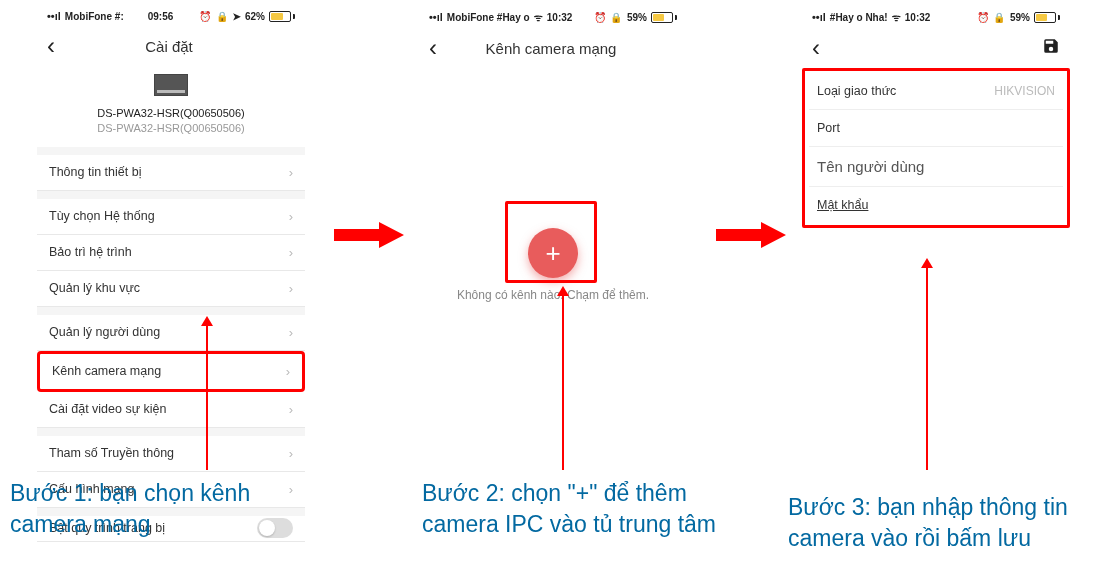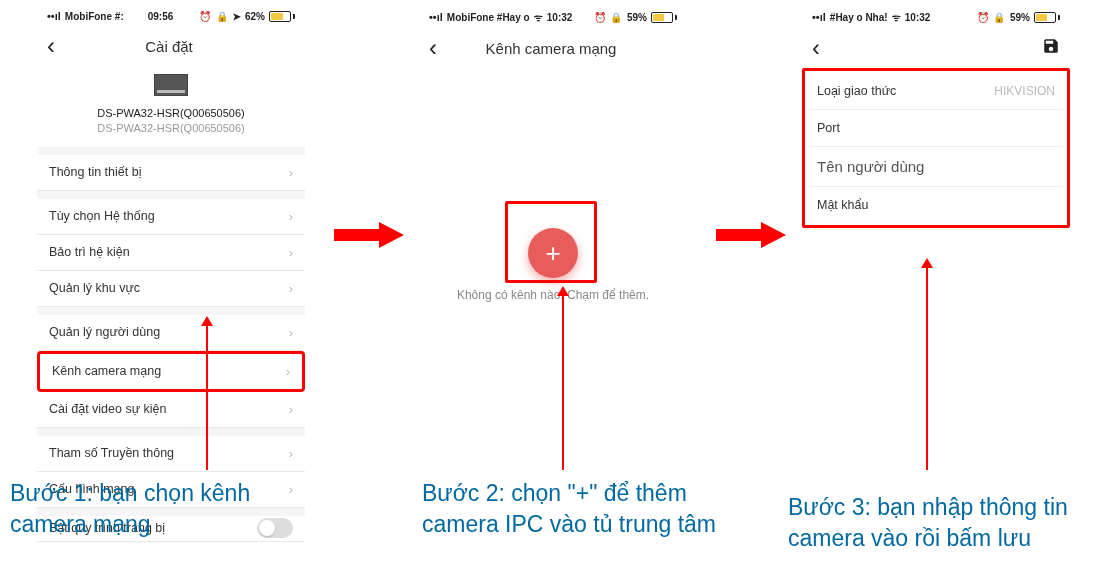--- a/index.html
+++ b/index.html
@@ -110,21 +110,21 @@
         <span class="chevron">›</span>
       </div>
   </div>
   <div class="list-group-gap"></div>
   <div class="list">
     <div class="list-item">
         <span>Tùy chọn Hệ thống</span>
         <span class="chevron">›</span>
       </div>
     <div class="list-item">
-        <span>Bảo trì hệ kiện</span>
+        <span>Bảo trì hệ trình</span>
         <span class="chevron">›</span>
       </div>
     <div class="list-item">
         <span>Quản lý khu vực</span>
         <span class="chevron">›</span>
       </div>
   </div>
   <div class="list-group-gap"></div>
   <div class="list">
     <div class="list-item">
@@ -228,21 +228,21 @@
         <span class="value">HIKVISION</span>
       </div>
     <div class="form-item">
         <span>Port</span>
         <span class="value"></span>
       </div>
     <div class="form-item small-label">
         <span>Tên người dùng</span>
         <span class="value"></span>
       </div>
-    <div class="form-item" style="border-bottom:none;">
+    <div class="form-item" style="border-bottom:none;text-decoration:underline;">
         <span>Mật khẩu</span>
         <span class="value"></span>
       </div>
   </div>
 </div>
 
 <div class="arrow arrow-1">
   <svg width="70" height="26" viewBox="0 0 70 26">
       <polygon points="0,7 45,7 45,0 70,13 45,26 45,19 0,19" fill="#ff0000"></polygon>
     </svg>

